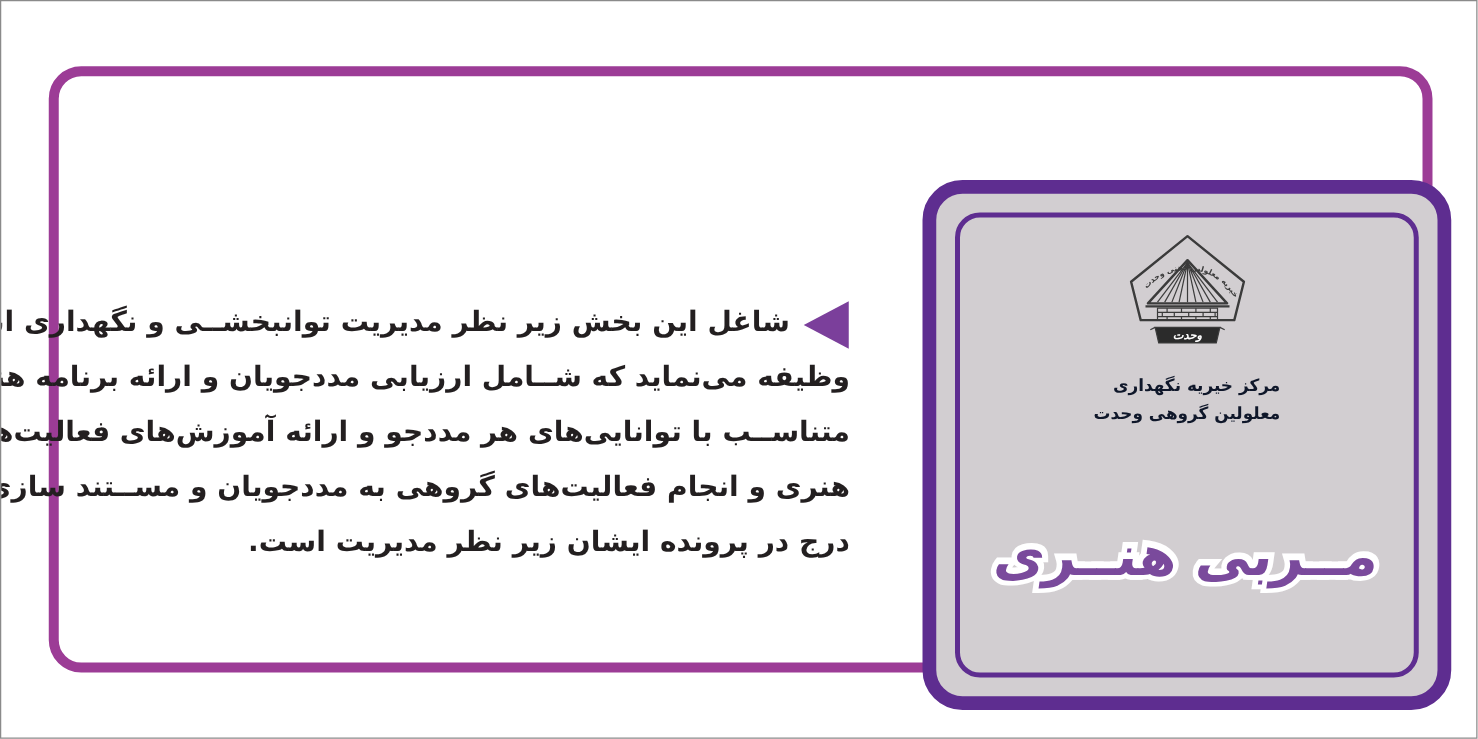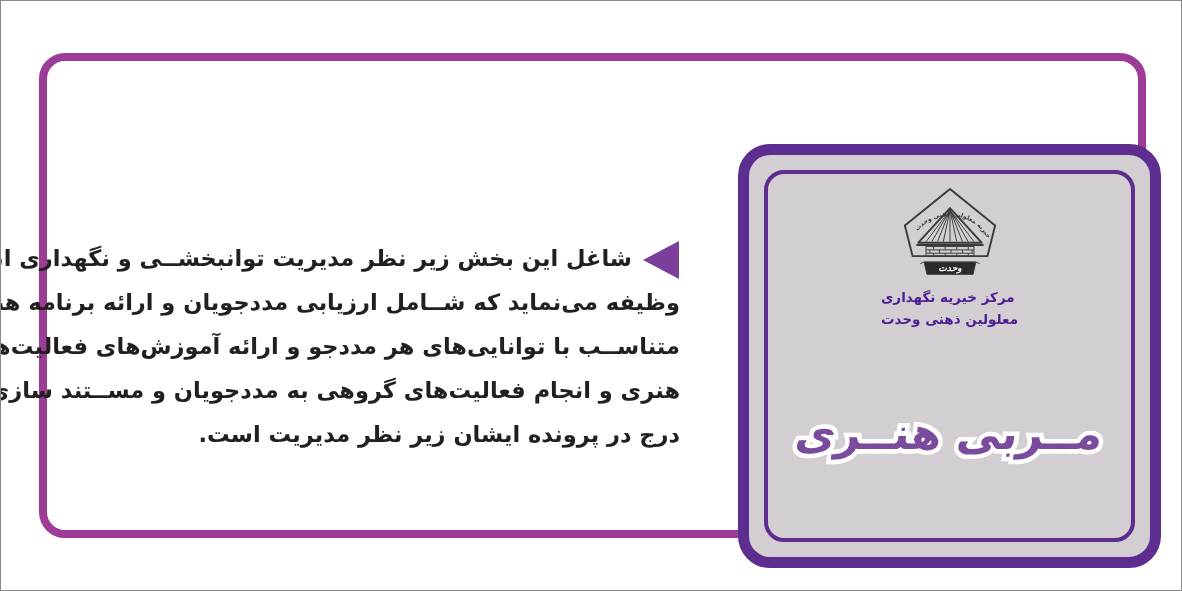--- a/index.html
+++ b/index.html
@@ -67,27 +67,27 @@
     border-radius:20px;
     pointer-events:none;
   }
   .panel-content{
     position:absolute;
     left:0; right:0; top:0; bottom:0;
     display:flex; flex-direction:column; align-items:center;
   }
   .logo{ margin-top:32px; width:112px; height:96px; }
   .org{
-    margin-top:4px;
+    margin-top:16px;
     direction:rtl;
-    text-align:left;
+    text-align:right;
     font-weight:bold;
     font-size:13.5px;
     line-height:1.6;
-    color:#4c1d95;
+    color:#0f172a;
   }
   .title-wrap{
     position:relative;
     margin-top:68px;
     direction:rtl;
     transform:skewX(-8deg);
     height:70px;
     display:flex; align-items:center; justify-content:center;
   }
   .title{
@@ -169,21 +169,21 @@
 
         <g>
           <path d="M28 78 L82 78 L79 91 L31 91 Z" fill="#2b2b2b" stroke="#3b3b3b" stroke-width="1"></path>
           <path d="M24 80 L28 78 M86 80 L82 78" stroke="#3b3b3b" stroke-width="1" fill="none"></path>
           <text x="55" y="88" text-anchor="middle" font-size="9.5" font-style="italic" font-weight="bold" fill="#ffffff">وحدت</text>
         </g>
       </svg>
 
       <div class="org">
         <div>مرکز خیریه نگهداری</div>
-        <div>معلولین ذهنی وحدت</div>
+        <div>معلولین گروهی وحدت</div>
       </div>
 
       <div class="title-wrap">
         <span class="title outline" aria-hidden="true">مــربی هنــری</span>
         <span class="title fill">مــربی هنــری</span>
       </div>
 
     </div>
   </div>
 </div>

